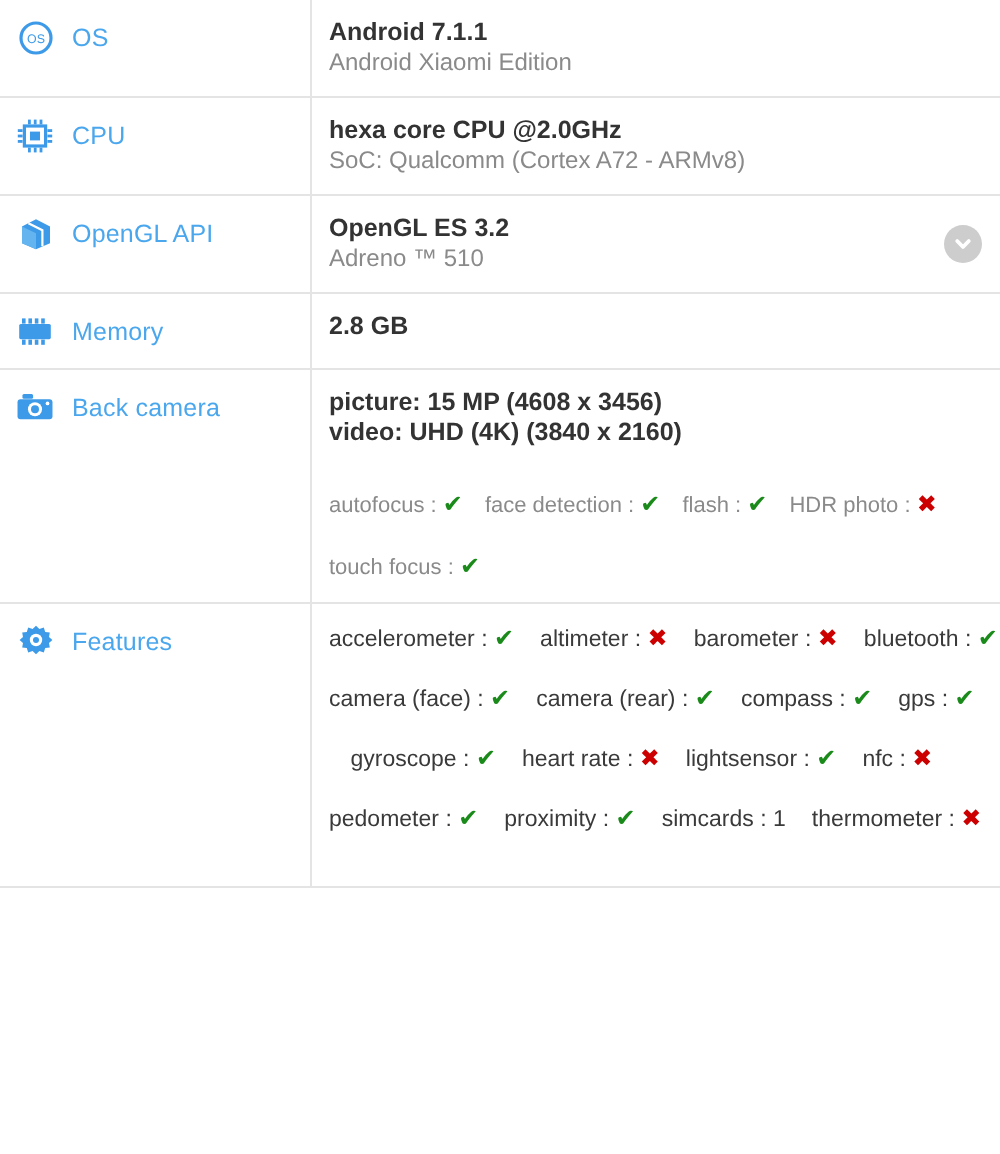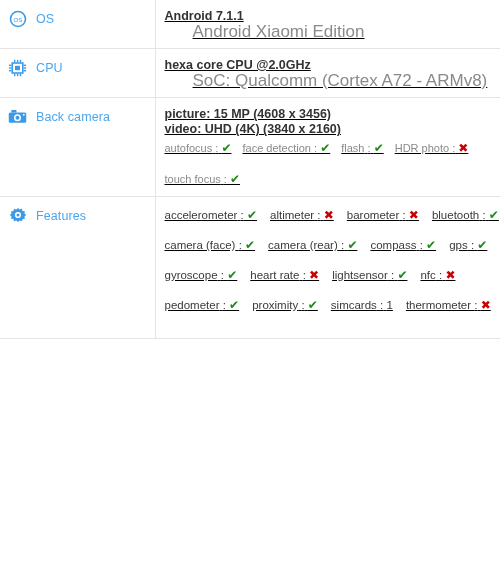--- a/index.html
+++ b/index.html
@@ -25,21 +25,20 @@
     width: 155px;
     vertical-align: top;
     padding: 9px 0 9px 8px;
     border-right: 1px solid #e4e4e4;
     background: #ffffff;
   }
   td.value-cell {
     vertical-align: top;
     padding: 9px 10px 9px 9px;
     position: relative;
-    text-decoration: underline;
   }
   .label-inner {
     display: flex;
     align-items: center;
     gap: 9px;
     text-align: center;
   }
   .icon-box {
     width: 19px; height: 19px;
     flex: 0 0 19px;
@@ -57,41 +56,41 @@
   }
   .val-primary {
     color: #333333;
     font-size: 12.5px;
     font-weight: bold;
     line-height: 15px;
     white-space: nowrap;
   }
   .val-secondary {
     color: #8a8a8a;
-    font-size: 17px;
-    line-height: 15px;
-    white-space: nowrap;
-    margin-left: 28px;
+    font-size: 12px;
+    line-height: 15px;
+    white-space: nowrap;
   }
   .feature-line {
     line-height: 15px;
     margin-top: 3px;
     white-space: nowrap;
   }
-  .feature-line.first { margin-top: 2px; }
+  .feature-line.first { margin-top: 20px; }
   .feat {
     color: #8a8a8a;
     font-size: 11px;
     margin-right: 11px;
     white-space: nowrap;
   }
   .features-line {
     line-height: 15px;
     white-space: nowrap;
     margin-bottom: 13px;
+    text-align: center;
   }
   .features-line:last-child { margin-bottom: 16px; }
   .feat-big {
     color: #3a3a3a;
     font-size: 11.5px;
     margin-right: 13px;
     white-space: nowrap;
   }
   .yes {
     color: #1a8a1a;
@@ -172,20 +171,69 @@
       <span class="label-text">CPU</span>
     </div>
   </td>
     <td class="value-cell">
       <div class="val-primary">hexa core CPU @2.0GHz</div>
       <div class="val-secondary">SoC: Qualcomm (Cortex A72 - ARMv8)</div>
 
     </td>
   </tr>
       <tr class="spec-row">
+    <td class="label-cell">
+    <div class="label-inner">
+      <span class="icon-box">
+              <svg width="18" height="18" viewBox="0 0 18 18">
+                <path d="M2 5.2 L9 1.6 L16 5.2 L16 13.6 L9 16.6 L2 13.6 Z" fill="#3d9ae8"></path>
+                <path d="M2 5.2 L9 8.6 L9 16.6 L2 13.6 Z" fill="#64b4f0"></path>
+                <path d="M5.2 3.6 L12.2 7.1 L12.2 15.1" fill="none" stroke="#ffffff" stroke-width="1.1"></path>
+              </svg>
+            </span>
+      <span class="label-text">OpenGL API</span>
+    </div>
+  </td>
+    <td class="value-cell">
+      <div class="val-primary">OpenGL ES 3.2</div>
+      <div class="val-secondary">Adreno ™ 510</div>
+      <span class="chevron-btn">
+            <svg width="11" height="11" viewBox="0 0 11 11">
+              <path d="M2.6 4 L5.5 7 L8.4 4" fill="none" stroke="#ffffff" stroke-width="1.9" stroke-linecap="round" stroke-linejoin="round"></path>
+            </svg>
+          </span>
+    </td>
+  </tr>
+      <tr class="spec-row">
+    <td class="label-cell">
+    <div class="label-inner">
+      <span class="icon-box">
+              <svg width="19" height="18" viewBox="0 0 19 18">
+                <rect x="1.6" y="5" width="15.8" height="7.6" rx="0.8" fill="#3d9ae8"></rect>
+                <g fill="#3d9ae8">
+                  <rect x="3" y="2.2" width="1.8" height="2.6"></rect>
+                  <rect x="6.2" y="2.2" width="1.8" height="2.6"></rect>
+                  <rect x="9.4" y="2.2" width="1.8" height="2.6"></rect>
+                  <rect x="12.6" y="2.2" width="1.8" height="2.6"></rect>
+                  <rect x="3" y="12.8" width="1.8" height="2.6"></rect>
+                  <rect x="6.2" y="12.8" width="1.8" height="2.6"></rect>
+                  <rect x="9.4" y="12.8" width="1.8" height="2.6"></rect>
+                  <rect x="12.6" y="12.8" width="1.8" height="2.6"></rect>
+                </g>
+              </svg>
+            </span>
+      <span class="label-text">Memory</span>
+    </div>
+  </td>
+    <td class="value-cell">
+      <div class="val-primary">2.8 GB</div>
+
+    </td>
+  </tr>
+      <tr class="spec-row">
   <td class="label-cell">
     <div class="label-inner">
       <span class="icon-box">
               <svg width="20" height="17" viewBox="0 0 20 17">
                 <rect x="0.8" y="4.4" width="18.4" height="10.6" rx="1.6" fill="#3d9ae8"></rect>
                 <rect x="3.4" y="1.6" width="5.6" height="2.6" rx="0.8" fill="#3d9ae8"></rect>
                 <circle cx="10" cy="9.7" r="3.7" fill="#ffffff"></circle>
                 <circle cx="10" cy="9.7" r="2.1" fill="#3d9ae8"></circle>
                 <circle cx="16.6" cy="6.6" r="1" fill="#ffffff"></circle>
               </svg>

